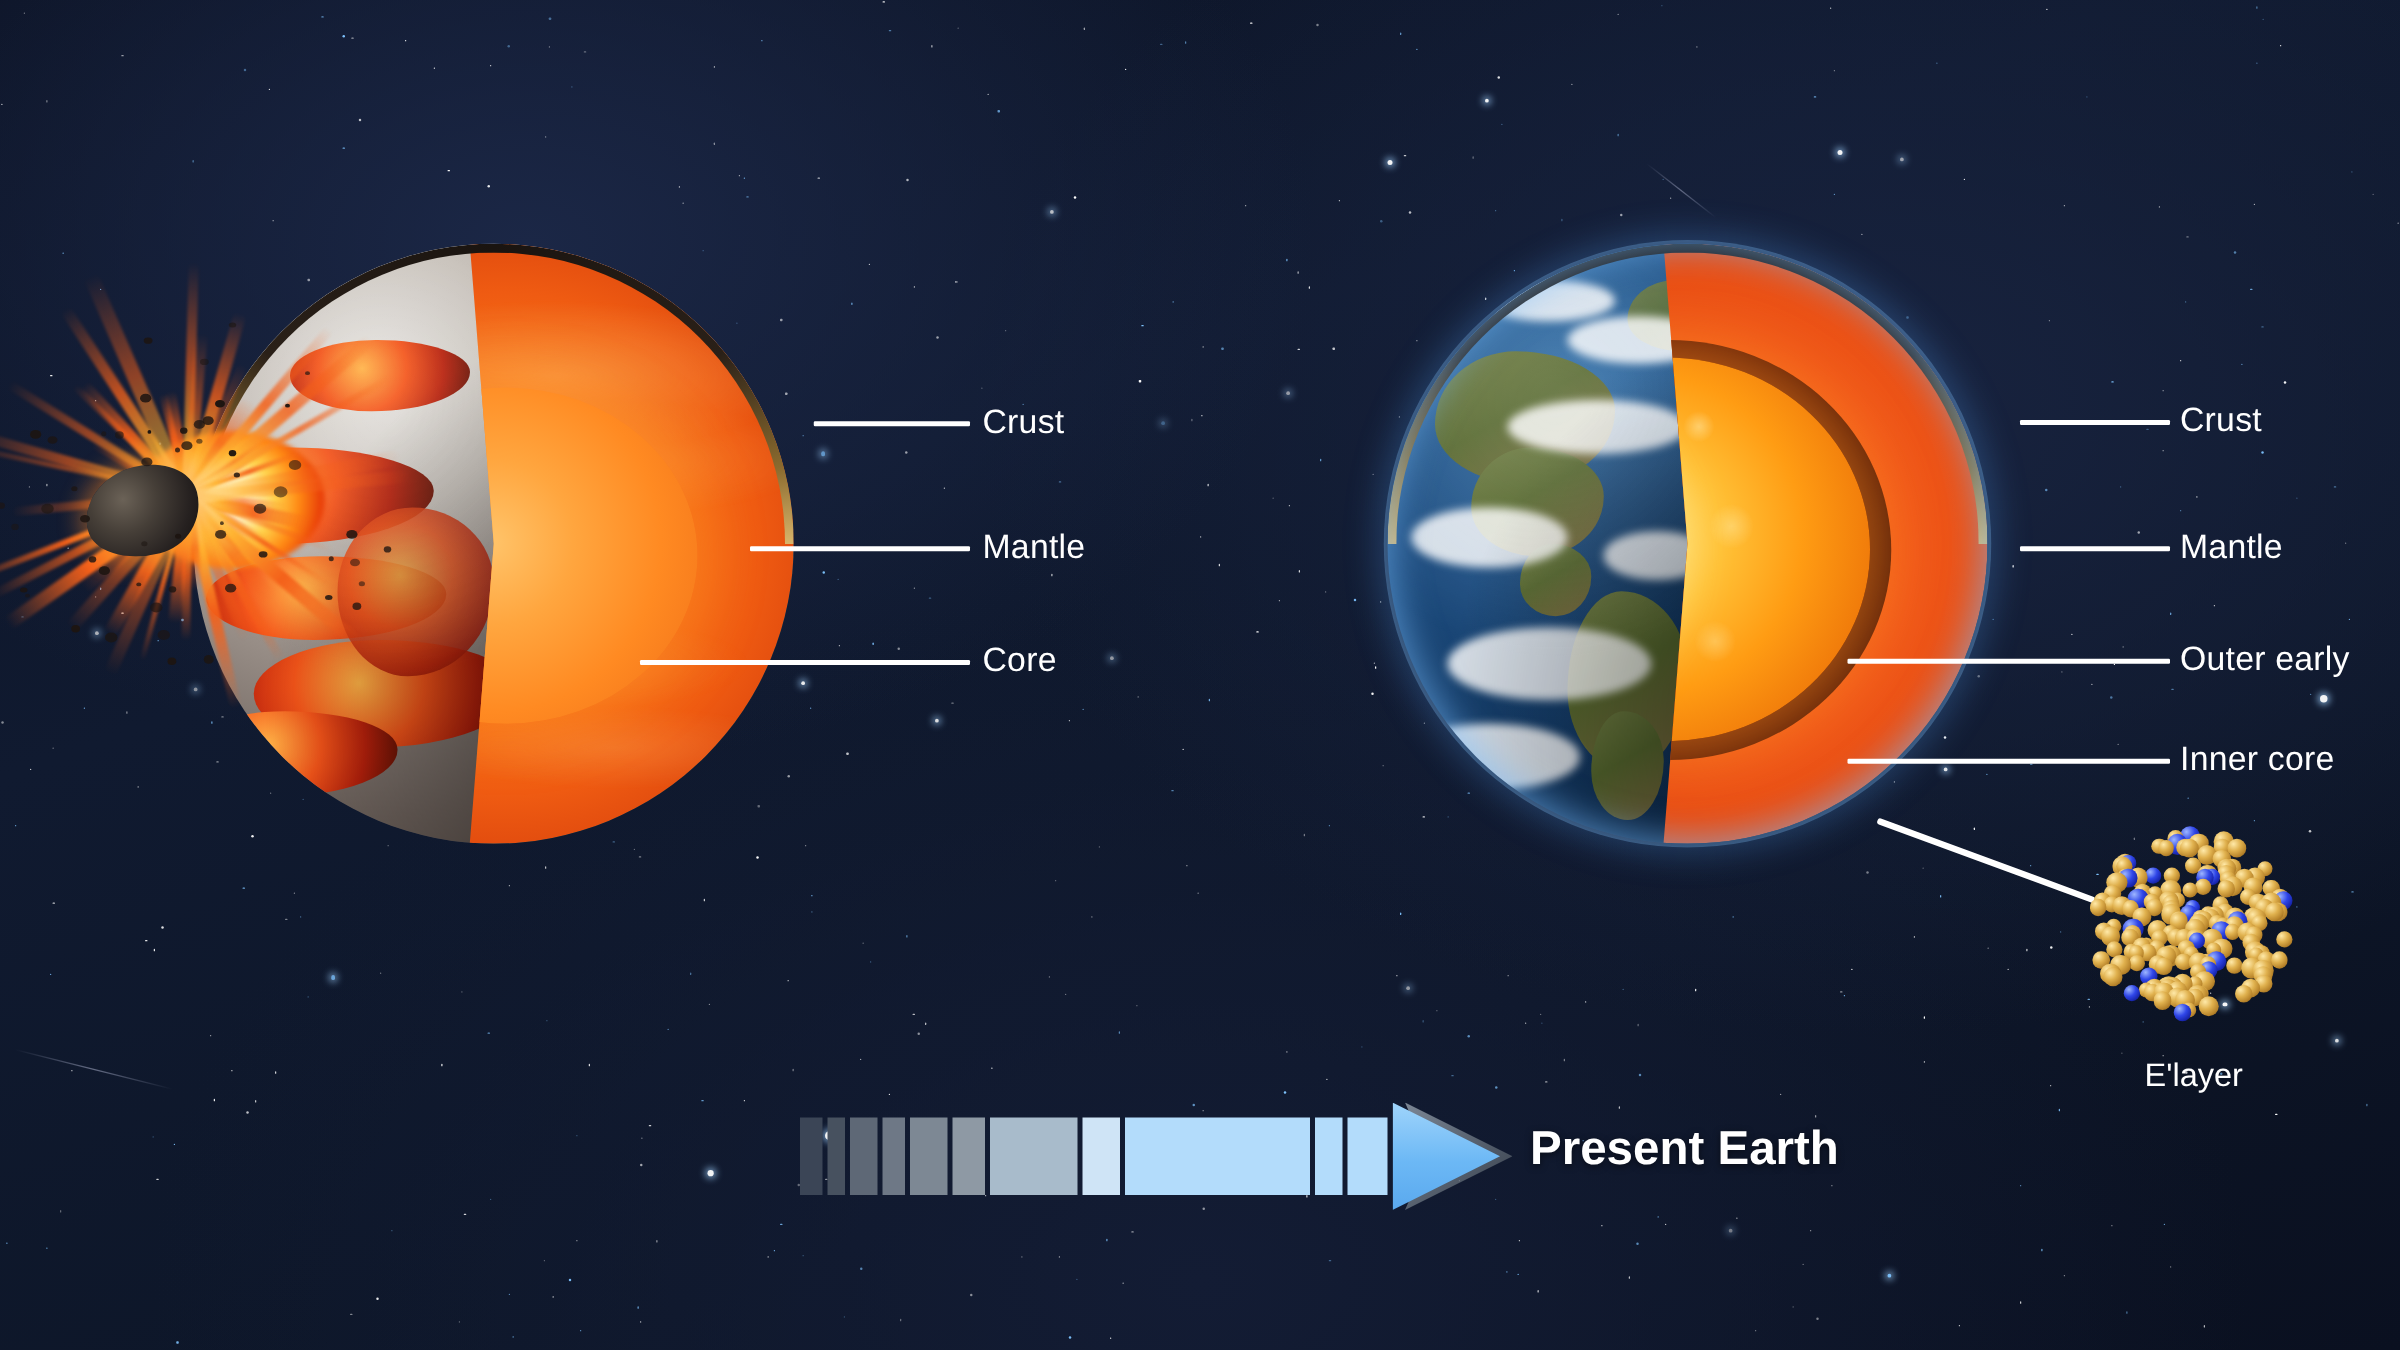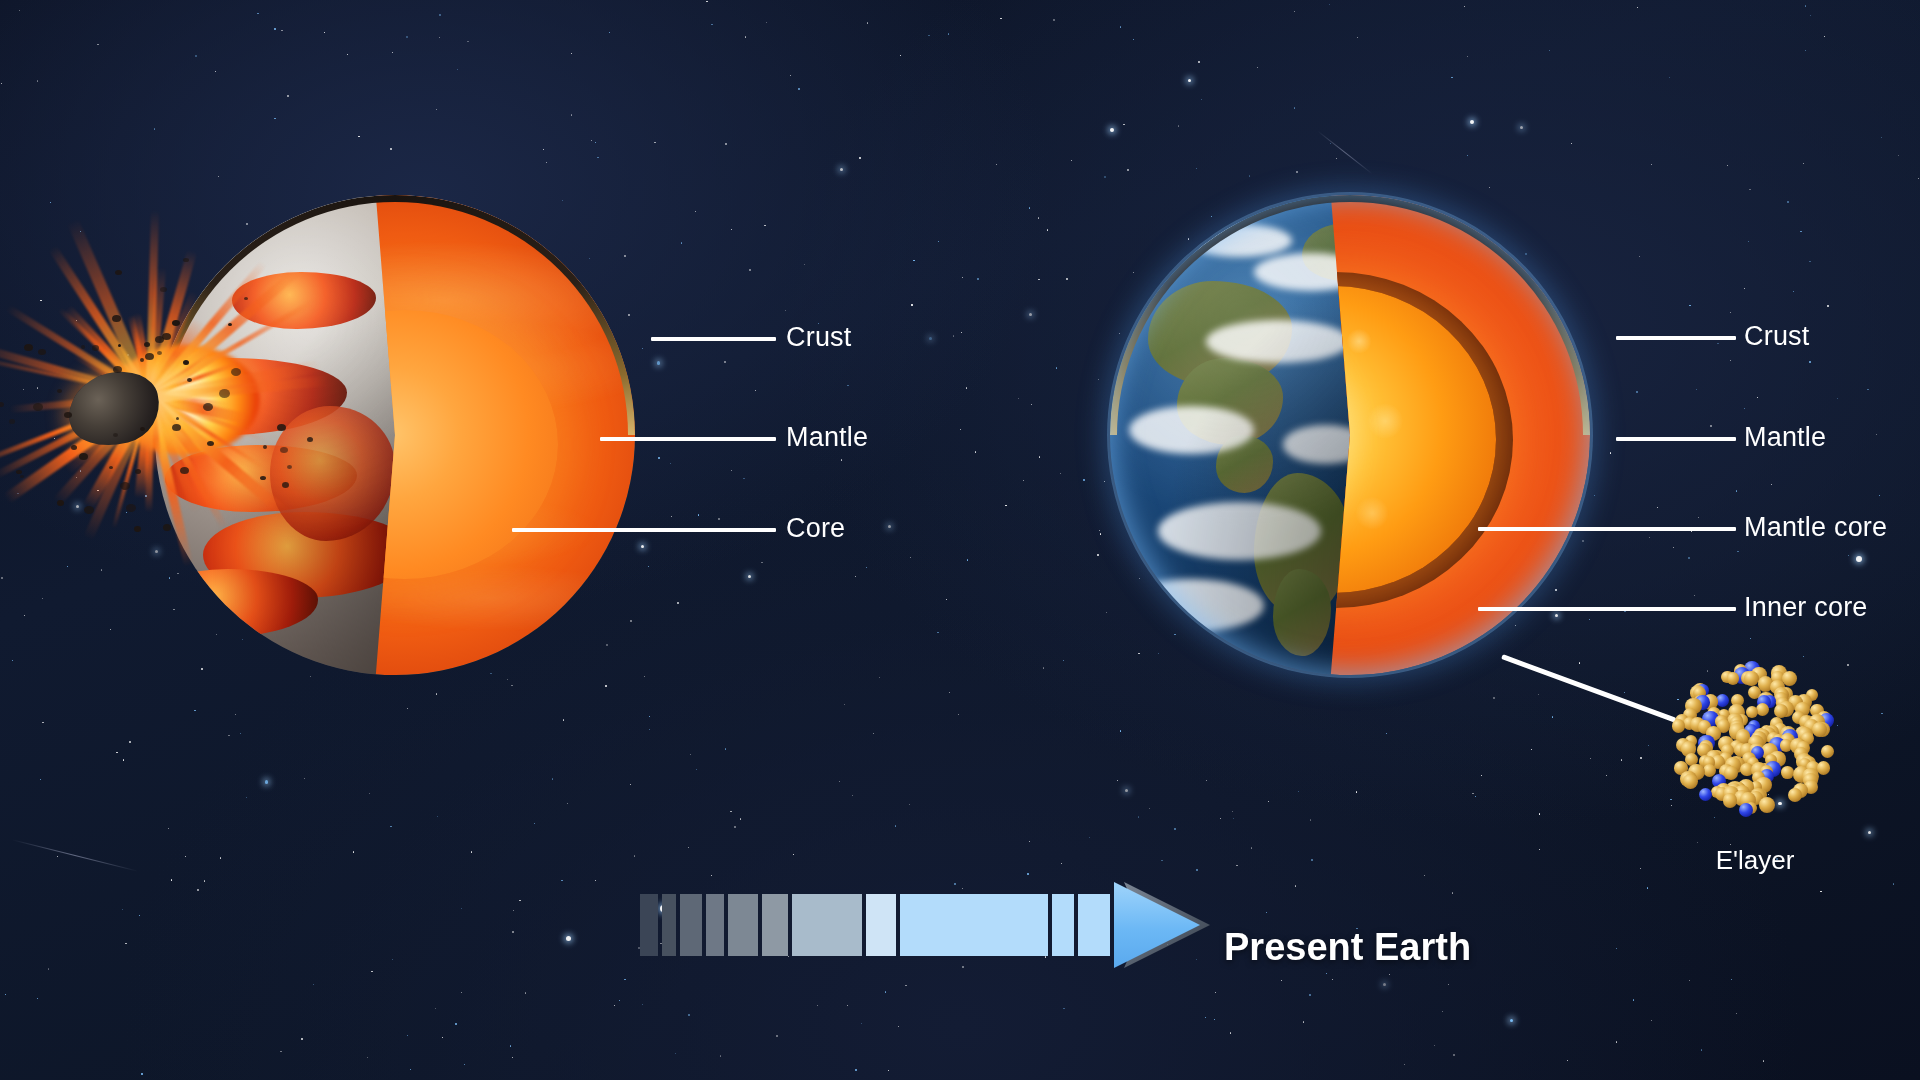--- a/index.html
+++ b/index.html
@@ -787,21 +787,21 @@
     <div class="limb"></div>
   </div>
 
   <div class="lead" style="left:1616px;top:336px;width:120px;"></div>
   <div class="lbl" style="left:1744px;top:323px;">Crust</div>
 
   <div class="lead" style="left:1616px;top:437px;width:120px;"></div>
   <div class="lbl" style="left:1744px;top:424px;">Mantle</div>
 
   <div class="lead" style="left:1478px;top:527px;width:258px;"></div>
-  <div class="lbl" style="left:1744px;top:514px;">Mantle core</div>
+  <div class="lbl" style="left:1744px;top:514px;">Outer early</div>
 
   <div class="lead" style="left:1478px;top:607px;width:258px;"></div>
   <div class="lbl" style="left:1744px;top:594px;">Inner core</div>
 
   <div class="lead-diag" id="elead" style="left: 1502px; top: 654px; width: 185px; transform: rotate(20.19deg);"></div>
 
   <div id="elayer">
       <div class="atom h" style="left:79.2px;top:1.3px;width:15.8px;height:15.8px;"></div>
       <div class="atom fe" style="left:69.0px;top:4.4px;width:13.3px;height:13.3px;"></div>
       <div class="atom fe" style="left:105.7px;top:5.1px;width:16.8px;height:16.8px;"></div>
@@ -988,15 +988,15 @@
       <div class="seg" style="left:88px;width:30px;background:#7d8894;"></div>
       <div class="seg" style="left:122px;width:26px;background:#8e99a4;"></div>
       <div class="seg" style="left:152px;width:70px;background:#a8bbcb;"></div>
       <div class="seg" style="left:226px;width:30px;background:#cfe4f6;"></div>
       <div class="seg" style="left:260px;width:148px;background:#b3dcfb;"></div>
       <div class="seg" style="left:412px;width:22px;background:#b3dcfb;"></div>
       <div class="seg" style="left:438px;width:32px;background:#b3dcfb;"></div>
       <div class="arrow-shadow" style="left:484px;"></div>
       <div class="arrow-main" style="left:474px;"></div>
     </div>
-  <div class="tl-text" id="tl-end" style="top: 926px; left: 1224px; text-align: center;">Present Earth</div>
+  <div class="tl-text" id="tl-end" style="top: 898px; left: 1224px; text-align: center;">Present Earth</div>
 
 </div>
 
 </body></html>

